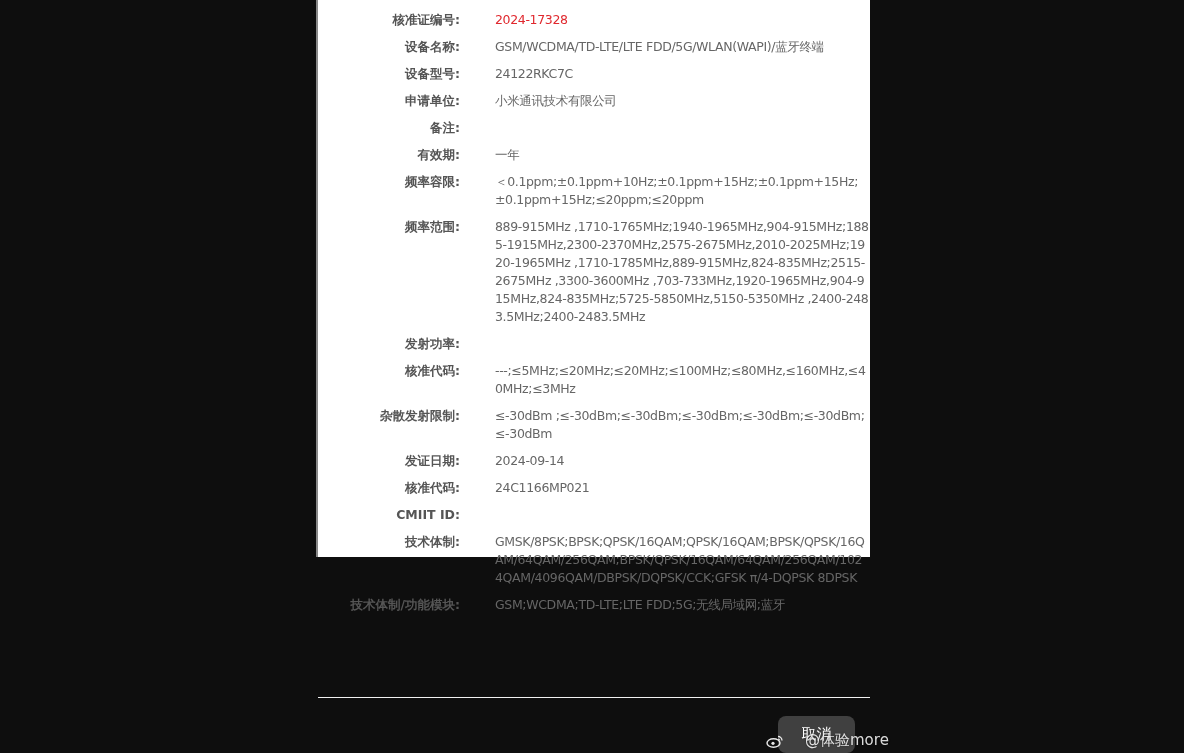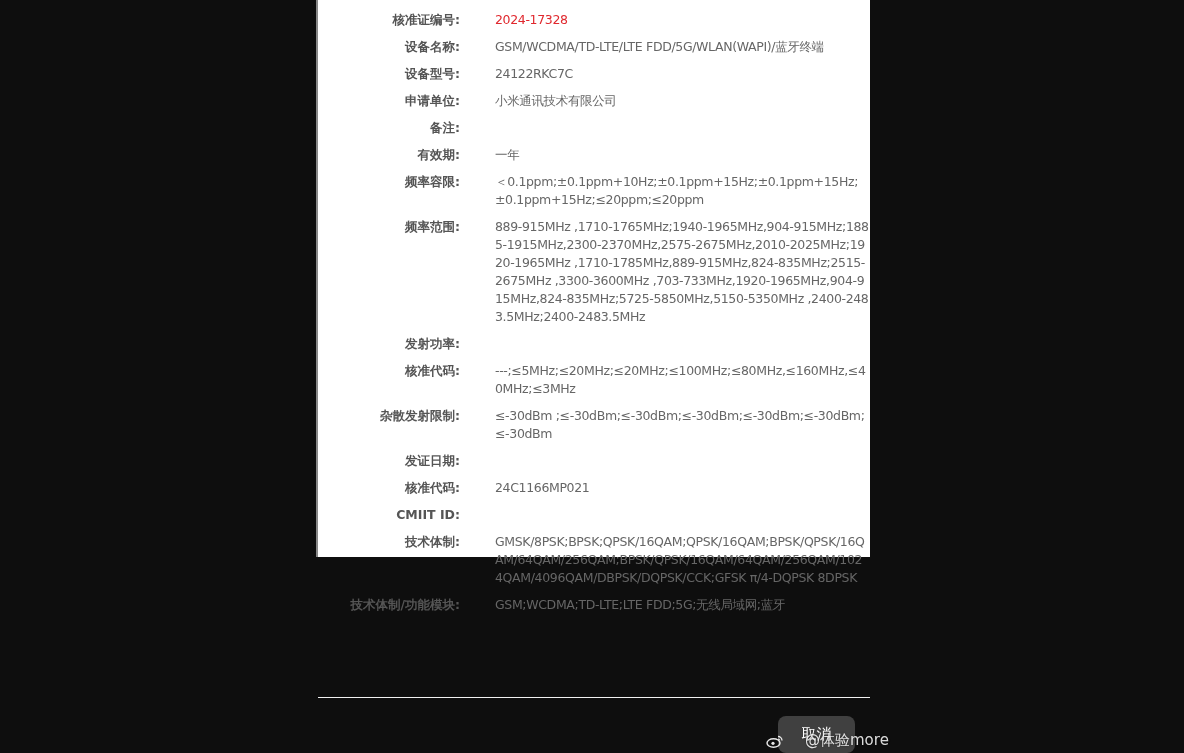--- a/index.html
+++ b/index.html
@@ -138,20 +138,21 @@
     <div class="row">
       <div class="label">核准代码:</div>
       <div class="value">---;≤5MHz;≤20MHz;≤20MHz;≤100MHz;≤80MHz,≤160MHz,≤40MHz;≤3MHz</div>
     </div>
     <div class="row">
       <div class="label">杂散发射限制:</div>
       <div class="value">≤-30dBm ;≤-30dBm;≤-30dBm;≤-30dBm;≤-30dBm;≤-30dBm;≤-30dBm</div>
     </div>
     <div class="row">
       <div class="label">发证日期:</div>
+      <div class="value">2024-09-14</div>
     </div>
     <div class="row">
       <div class="label">核准代码:</div>
       <div class="value">24C1166MP021</div>
     </div>
     <div class="row">
       <div class="label">CMIIT ID:</div>
       <div class="value"></div>
     </div>
     <div class="row">

